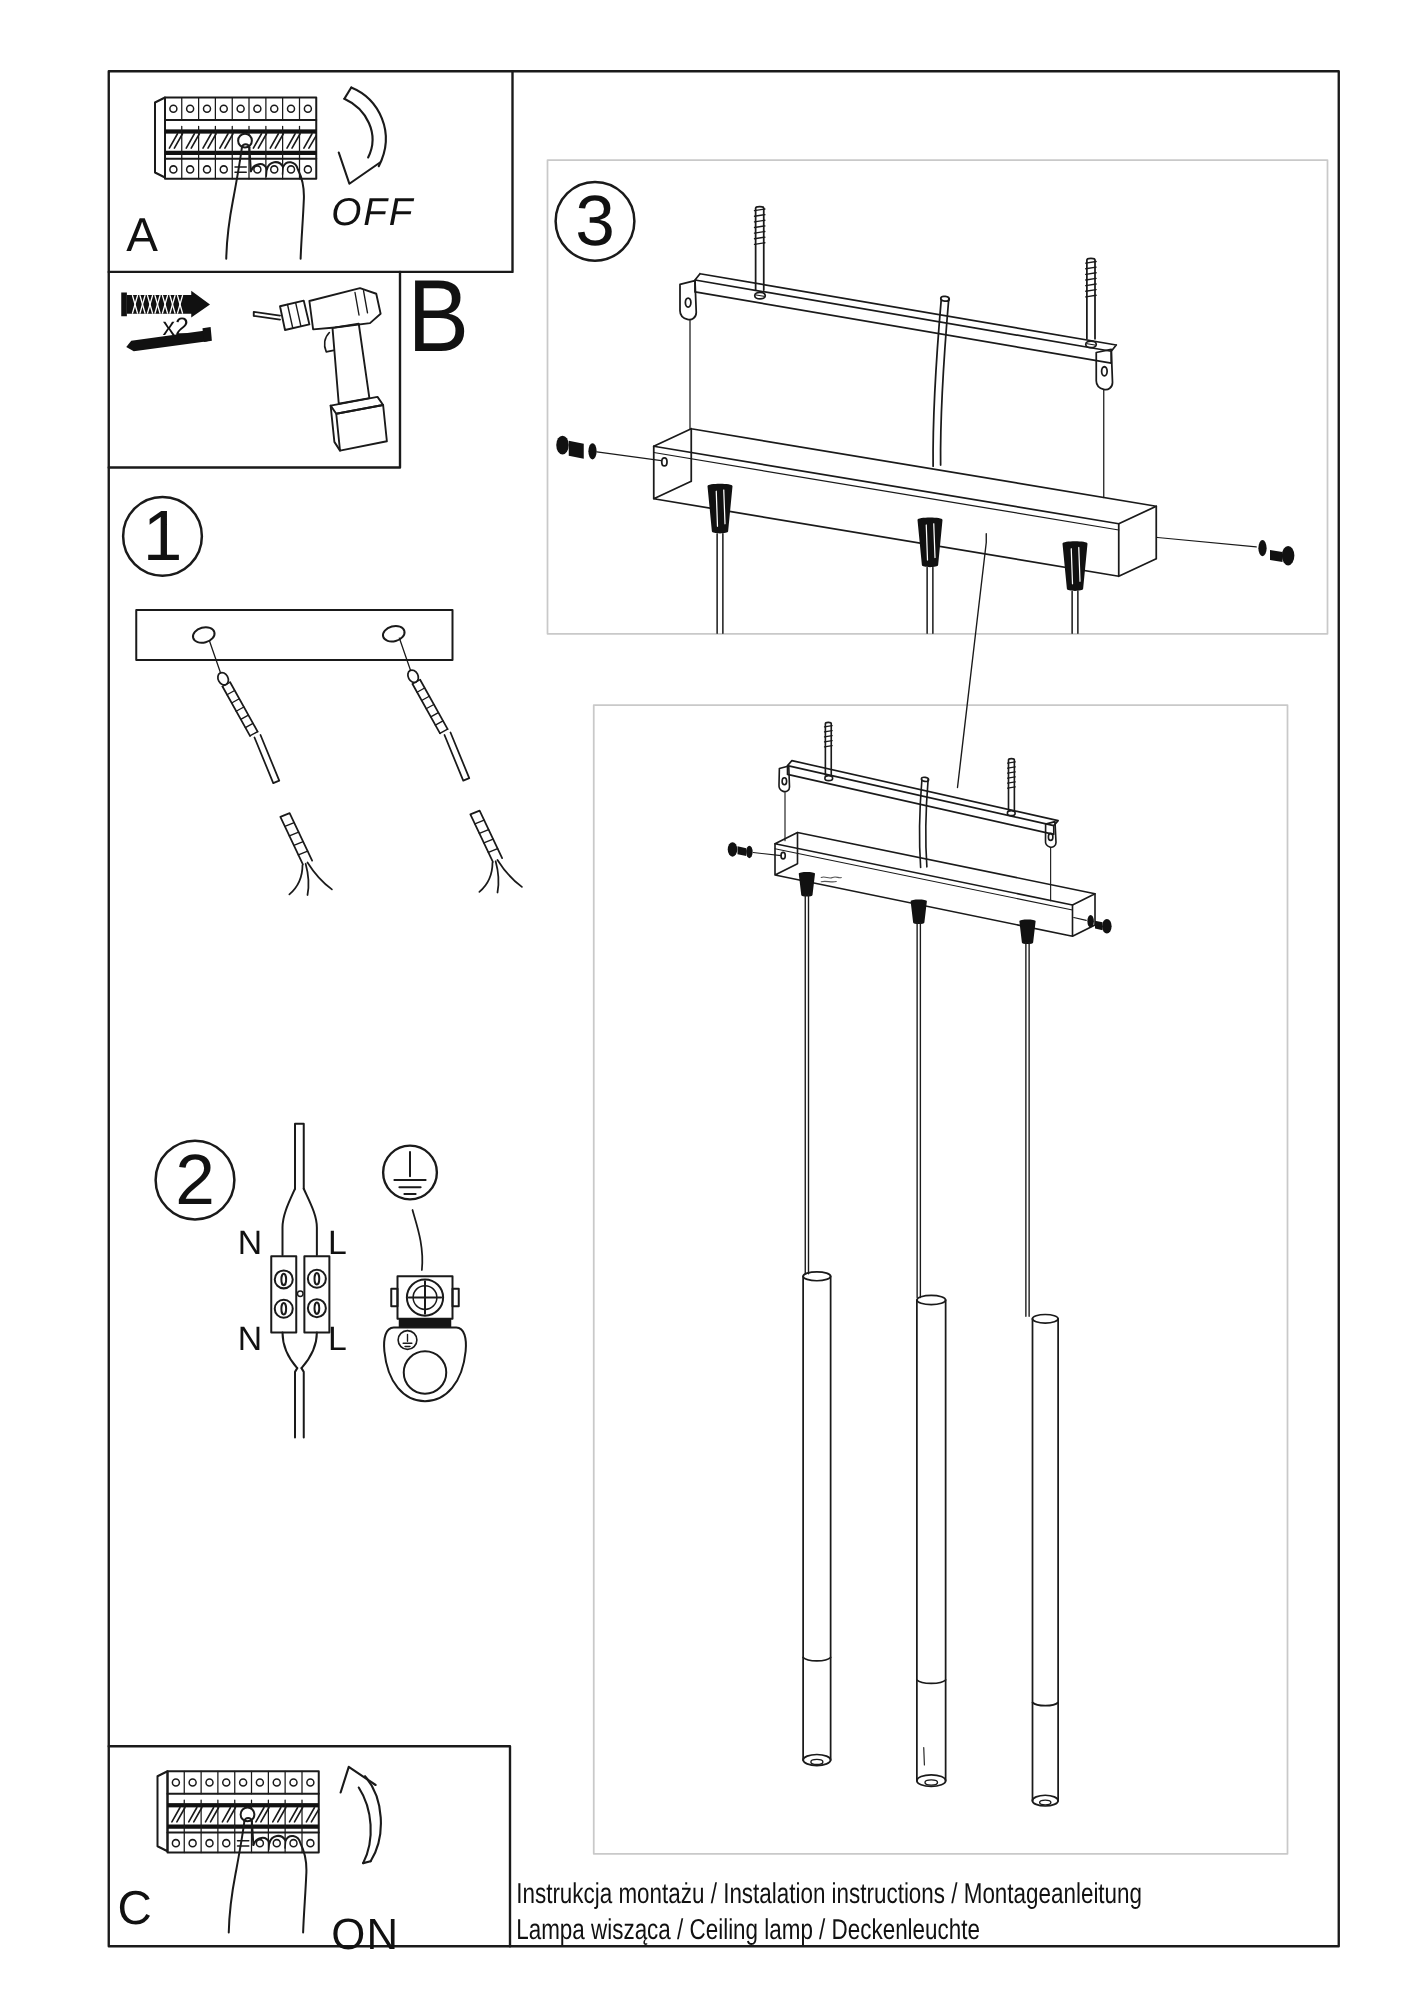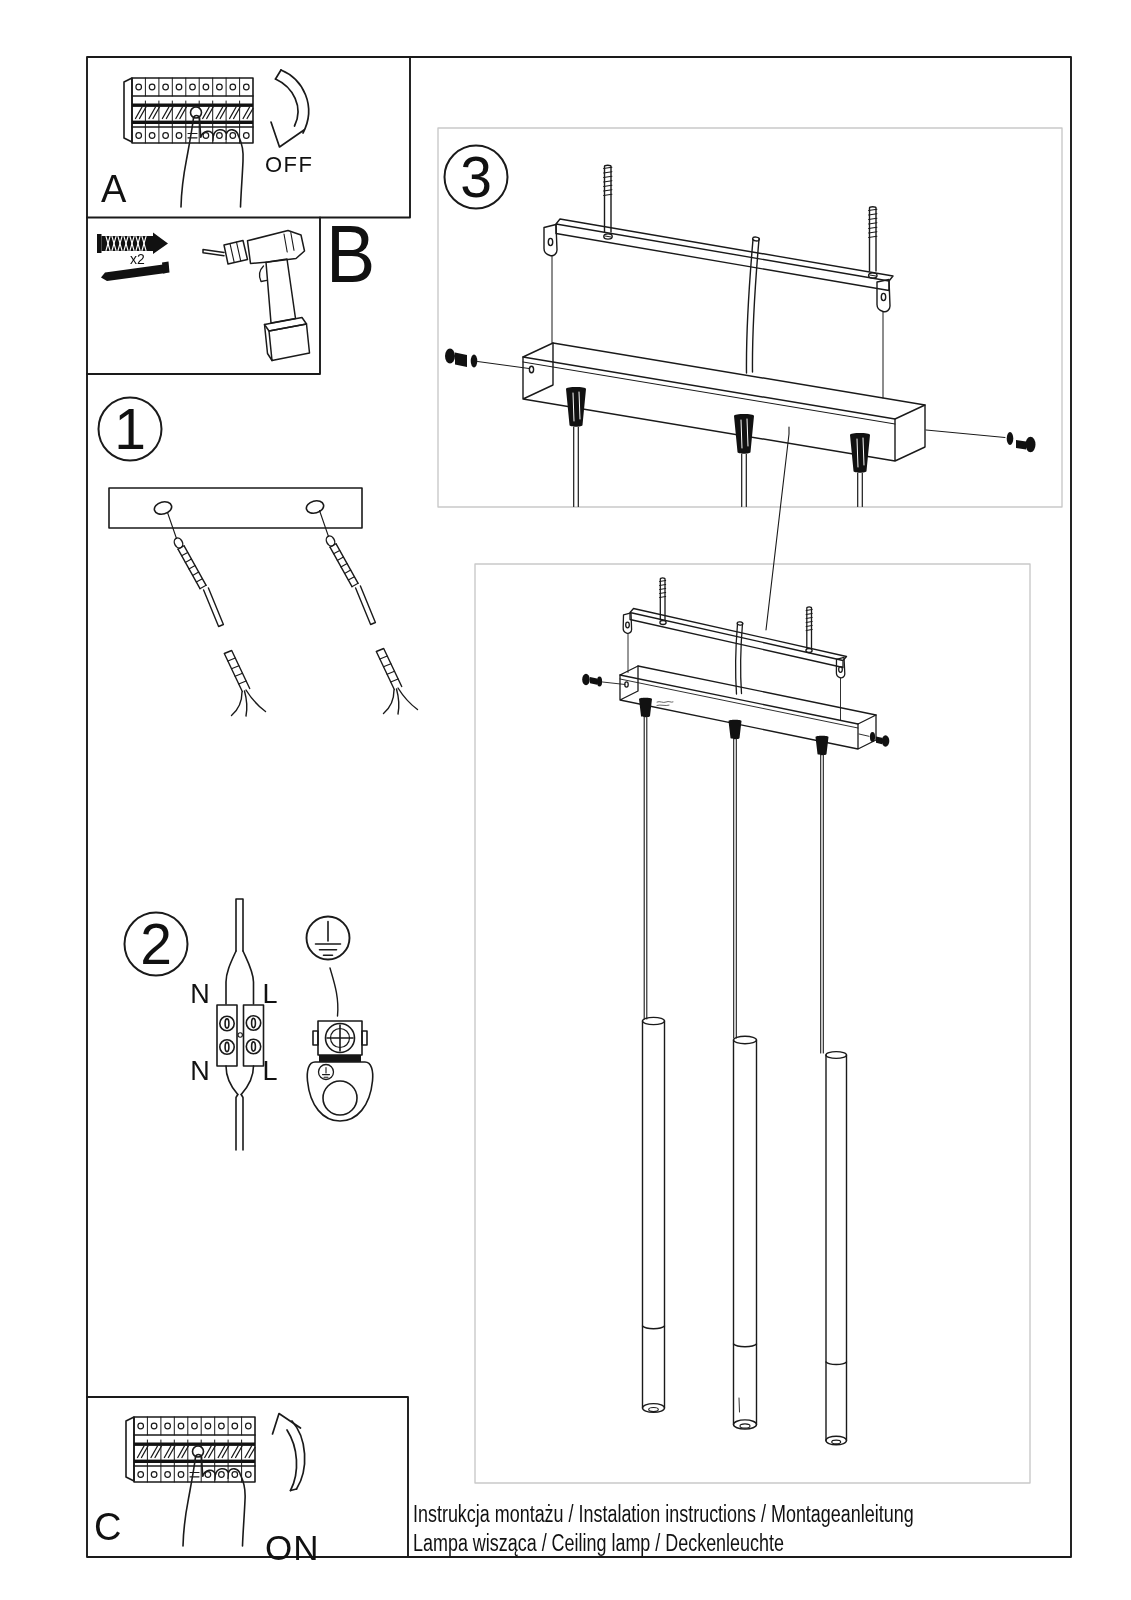--- a/index.html
+++ b/index.html
@@ -300,24 +300,24 @@
         <ellipse cx="836.2" cy="1055" rx="10.3" ry="3.4"></ellipse>
         <path d="M826,1362 C829.5,1365.4 843,1365.4 846.5,1362"></path>
         <ellipse cx="836.2" cy="1440.5" rx="10.3" ry="4.3"></ellipse>
         <ellipse cx="836.2" cy="1442" rx="4.5" ry="1.9" stroke-width="1.1"></ellipse>
       </g>
     </g>
   </g>
 </svg>
 
 <div class="t" style="left:101px;top:170px;font-size:38px;">A</div>
-<div class="t" style="left:265px;top:154px;font-size:22px;letter-spacing:1.5px;">OFF</div>
+<div class="t" style="left:265px;top:154px;font-size:31px;letter-spacing:1.5px;font-style:italic;">OFF</div>
 
 <div class="t" style="left:326px;top:213px;font-size:82px;transform:scaleX(0.9);transform-origin:left top;">B</div>
-<div class="t" style="left:130px;top:252px;font-size:14px;">x2</div>
+<div class="t" style="left:130px;top:252px;font-size:20px;">x2</div>
 
 <div class="cnum" style="left:106px;top:402px;width:48px;height:54px;font-size:57px;">1</div>
 <div class="cnum" style="left:132px;top:917px;width:48px;height:54px;font-size:57px;">2</div>
 <div class="cnum" style="left:452px;top:150px;width:48px;height:54px;font-size:57px;">3</div>
 
 <div class="cnum" style="left:188px;top:980px;width:24px;height:28px;font-size:27px;">N</div>
 <div class="cnum" style="left:258px;top:980px;width:24px;height:28px;font-size:27px;">L</div>
 <div class="cnum" style="left:188px;top:1057px;width:24px;height:28px;font-size:27px;">N</div>
 <div class="cnum" style="left:258px;top:1057px;width:24px;height:28px;font-size:27px;">L</div>
 

